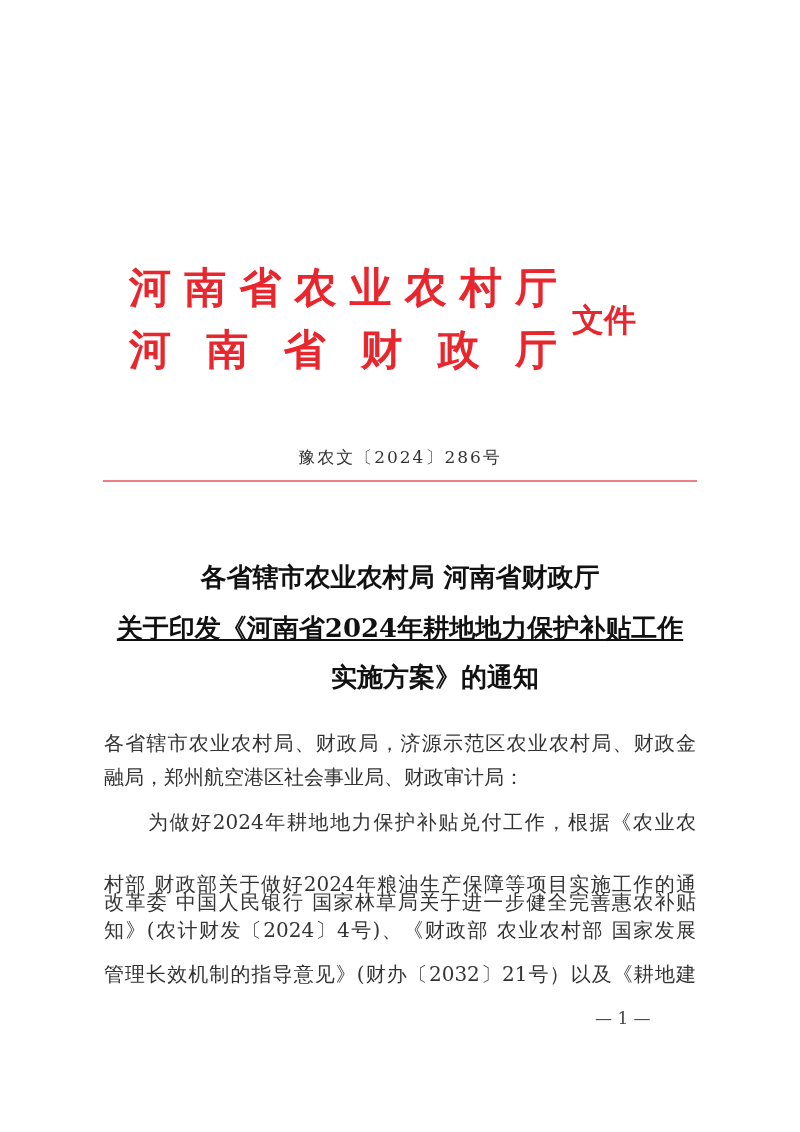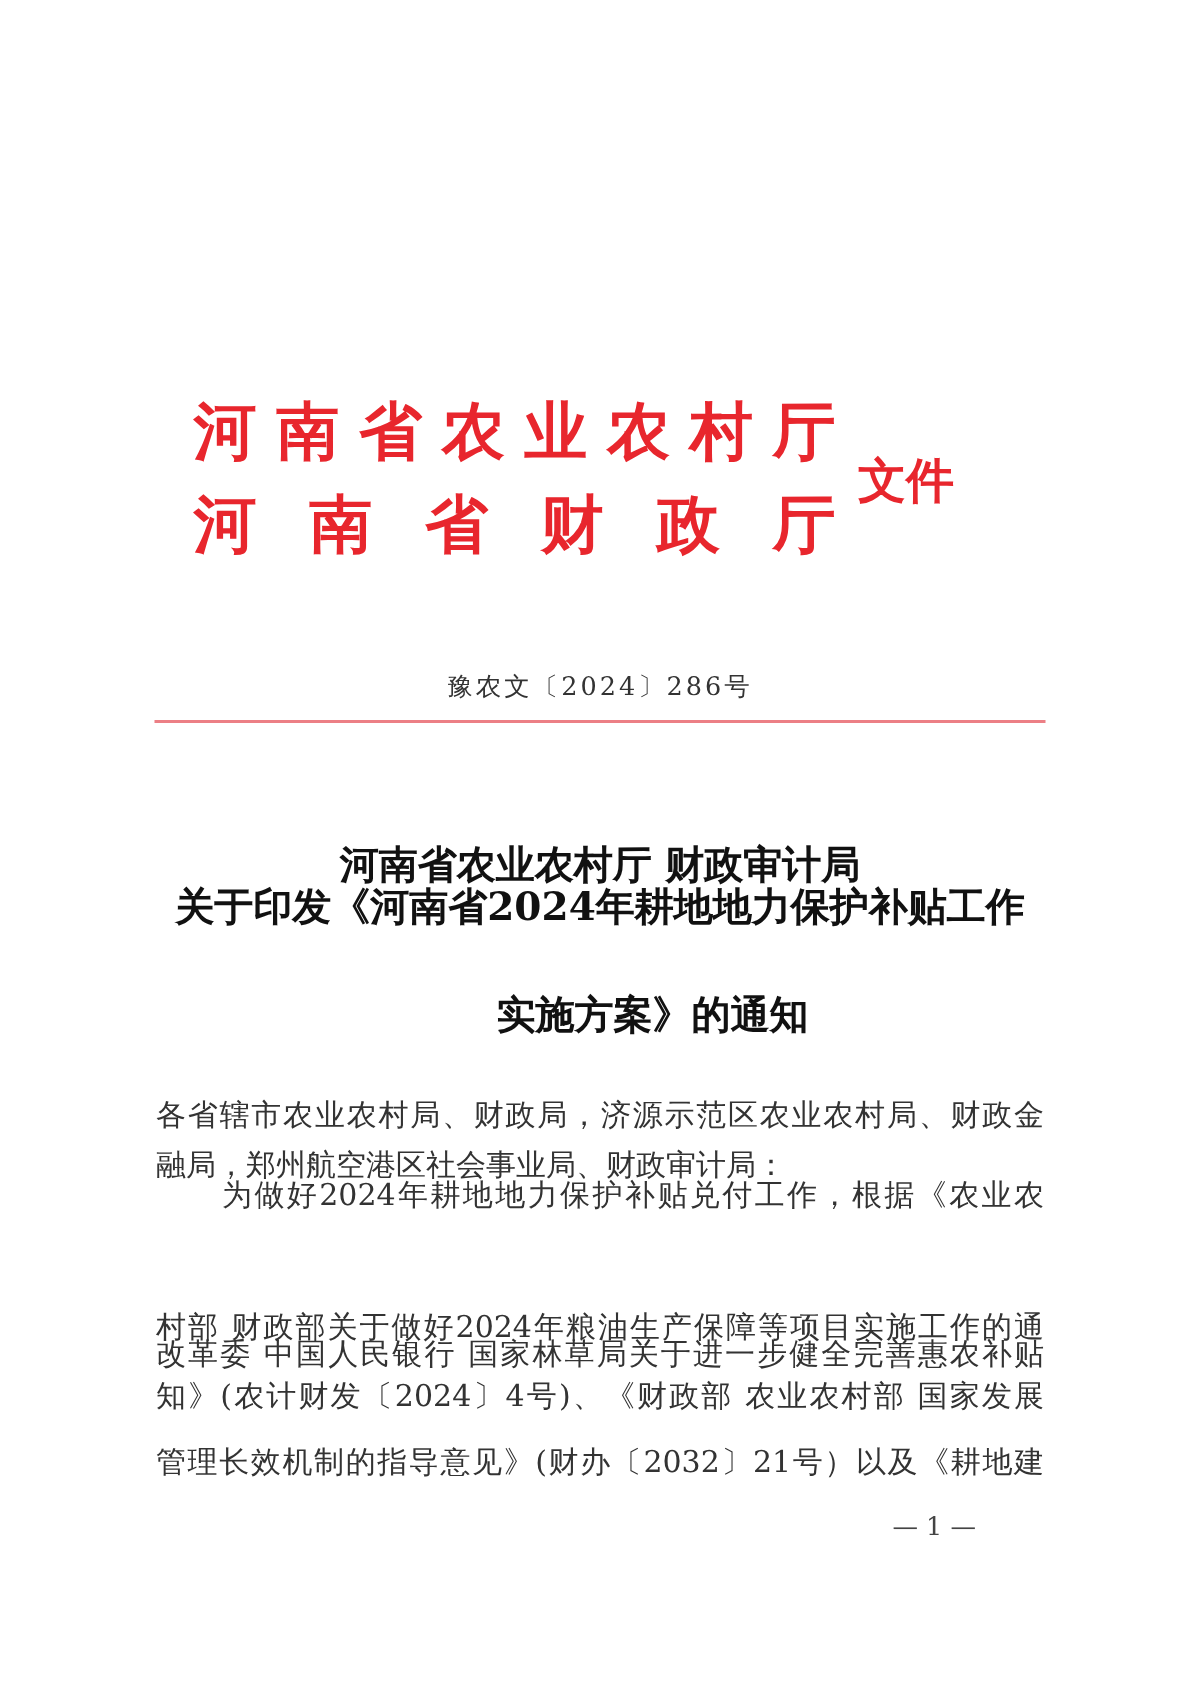--- a/index.html
+++ b/index.html
@@ -12,21 +12,21 @@
   .hdr1 { top: 264px; }
   .hdr2 { top: 326px; }
   .wenjian { position: absolute; left: 572px; top: 292px; color: #e8262d; font-size: 32px; font-weight: bold;
              line-height: 56px; letter-spacing: 0px; font-family: "DejaVu Serif", "Liberation Serif", serif; }
   .docno { position: absolute; left: 0; width: 800px; top: 446px; text-align: center; font-size: 17px;
            color: #333; letter-spacing: 2px; }
   .rule { position: absolute; left: 103px; width: 594px; top: 480px; height: 2px; background: #ec7f85; }
   .title { position: absolute; left: 0; width: 800px; text-align: center; font-size: 26px; font-weight: bold;
            color: #111; line-height: 32px; }
   .t1 { top: 561px; }
-  .t2 { top: 589px; }
+  .t2 { top: 612px; text-decoration: underline; }
   .t3 { top: 661px; padding-left: 35px; }
   .body-line { position: absolute; left: 104px; width: 592px; font-size: 20px; color: #333; line-height: 24px;
                white-space: nowrap; text-align: justify; text-align-last: justify; }
   .body-line.last { text-align-last: left; }
   .indent { padding-left: 44px; width: 548px; }
   .pageno { position: absolute; left: 595px; top: 1008px; font-size: 17px; color: #444; white-space: pre; }
 </style>
 </head>
 <body>
 
@@ -46,25 +46,25 @@
   <span>省</span>
   <span>财</span>
   <span>政</span>
   <span>厅</span>
 </div>
 <div class="wenjian">文件</div>
 
 <div class="docno">豫农文〔2024〕286号</div>
 <div class="rule"></div>
 
-<div class="title t1">河南省农业农村厅 财政审计局</div>
+<div class="title t1">各省辖市农业农村局 河南省财政厅</div>
 <div class="title t2">关于印发《河南省2024年耕地地力保护补贴工作</div>
 <div class="title t3">实施方案》的通知</div>
 
 <div class="body-line" style="top:731px;">各省辖市农业农村局、财政局，济源示范区农业农村局、财政金</div>
 <div class="body-line last" style="top:767px;font-family:Liberation Mono, monospace;">融局，郑州航空港区社会事业局、财政审计局：</div>
-<div class="body-line indent" style="top:784px;">为做好2024年耕地地力保护补贴兑付工作，根据《农业农</div>
+<div class="body-line indent" style="top:810px;">为做好2024年耕地地力保护补贴兑付工作，根据《农业农</div>
 <div class="body-line" style="top:872px;">村部 财政部关于做好2024年粮油生产保障等项目实施工作的通</div>
 <div class="body-line" style="top:918px;">知》(农计财发〔2024〕4号)、《财政部 农业农村部 国家发展</div>
 <div class="body-line" style="top:890px;">改革委 中国人民银行 国家林草局关于进一步健全完善惠农补贴</div>
 <div class="body-line" style="top:962px;">管理长效机制的指导意见》(财办〔2032〕21号）以及《耕地建</div>
 
 <div class="pageno">— 1 —</div>
 
 </body></html>

